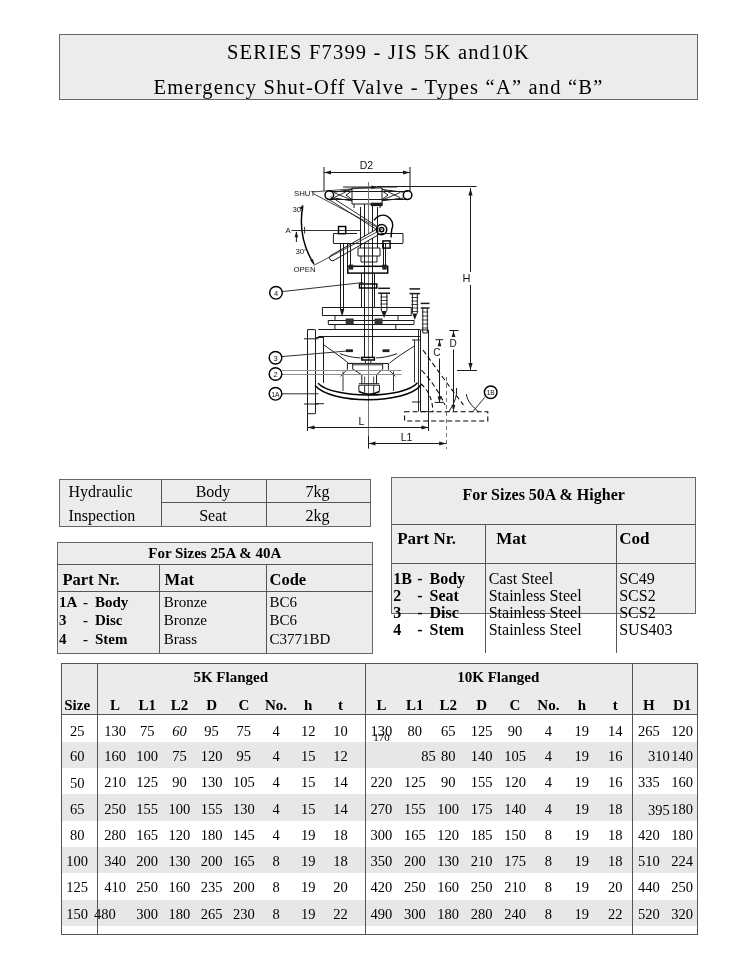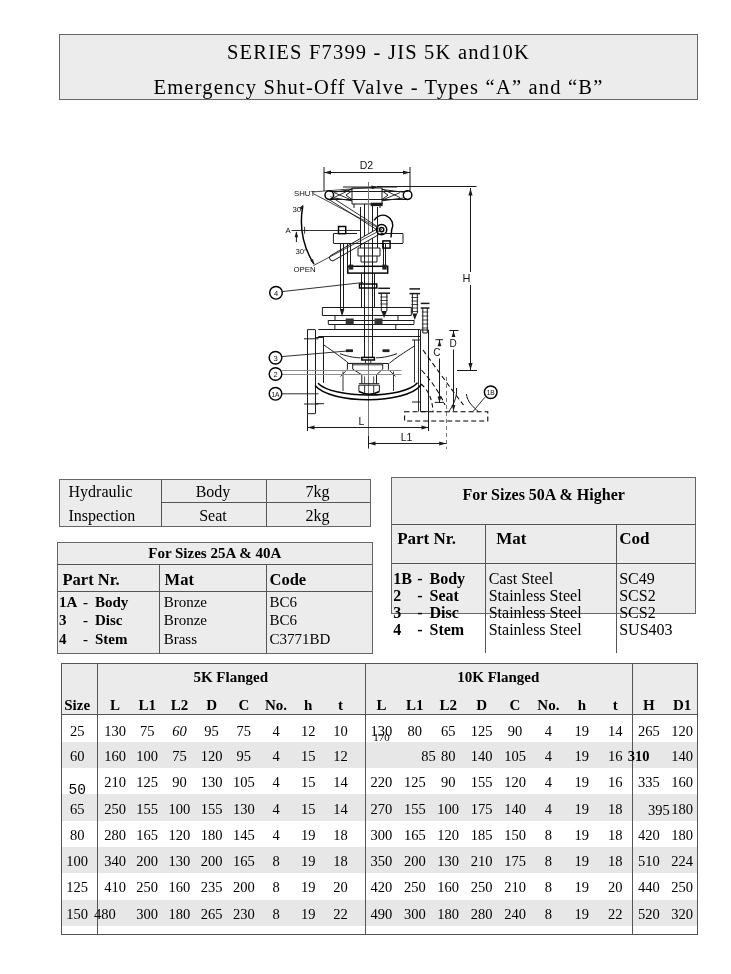--- a/index.html
+++ b/index.html
@@ -406,23 +406,23 @@
       <span class="abs" style="left:225.2px;top:84.5px;width:42px;text-align:center;font-size:14.5px;">15</span>
       <span class="abs" style="left:257.4px;top:84.5px;width:42px;text-align:center;font-size:14.5px;">12</span>
       <span class="abs" style="left:298.4px;top:67px;width:42px;text-align:center;font-size:11px;">170</span>
       <span class="abs" style="left:331.8px;top:84.5px;width:42px;text-align:right;font-size:14.5px;">85</span>
       <span class="abs" style="left:365.2px;top:84.5px;width:42px;text-align:center;font-size:14.5px;">80</span>
       <span class="abs" style="left:398.6px;top:84.5px;width:42px;text-align:center;font-size:14.5px;">140</span>
       <span class="abs" style="left:432.0px;top:84.5px;width:42px;text-align:center;font-size:14.5px;">105</span>
       <span class="abs" style="left:465.4px;top:84.5px;width:42px;text-align:center;font-size:14.5px;">4</span>
       <span class="abs" style="left:498.8px;top:84.5px;width:42px;text-align:center;font-size:14.5px;">19</span>
       <span class="abs" style="left:532.2px;top:84.5px;width:42px;text-align:center;font-size:14.5px;">16</span>
-      <span class="abs" style="left:565.8px;top:84.5px;width:42px;text-align:left;font-size:14.5px;font-weight:bold;">310</span>
+      <span class="abs" style="left:565.8px;top:84.5px;width:42px;text-align:right;font-size:14.5px;">310</span>
       <span class="abs" style="left:599.2px;top:84.5px;width:42px;text-align:center;font-size:14.5px;">140</span>
-<span class="abs" style="left:-5.8px;top:118px;width:42px;text-align:center;font-size:14.5px;font-family:Liberation Mono, monospace;">50</span>
+<span class="abs" style="left:-5.8px;top:111px;width:42px;text-align:center;font-size:14.5px;">50</span>
       <span class="abs" style="left:32.0px;top:110.9px;width:42px;text-align:center;font-size:14.5px;">210</span>
       <span class="abs" style="left:64.2px;top:110.9px;width:42px;text-align:center;font-size:14.5px;">125</span>
       <span class="abs" style="left:96.4px;top:110.9px;width:42px;text-align:center;font-size:14.5px;">90</span>
       <span class="abs" style="left:128.6px;top:110.9px;width:42px;text-align:center;font-size:14.5px;">130</span>
       <span class="abs" style="left:160.8px;top:110.9px;width:42px;text-align:center;font-size:14.5px;">105</span>
       <span class="abs" style="left:193.0px;top:110.9px;width:42px;text-align:center;font-size:14.5px;">4</span>
       <span class="abs" style="left:225.2px;top:110.9px;width:42px;text-align:center;font-size:14.5px;">15</span>
       <span class="abs" style="left:257.4px;top:110.9px;width:42px;text-align:center;font-size:14.5px;">14</span>
       <span class="abs" style="left:298.4px;top:110.9px;width:42px;text-align:center;font-size:14.5px;">220</span>
       <span class="abs" style="left:331.8px;top:110.9px;width:42px;text-align:center;font-size:14.5px;">125</span>

